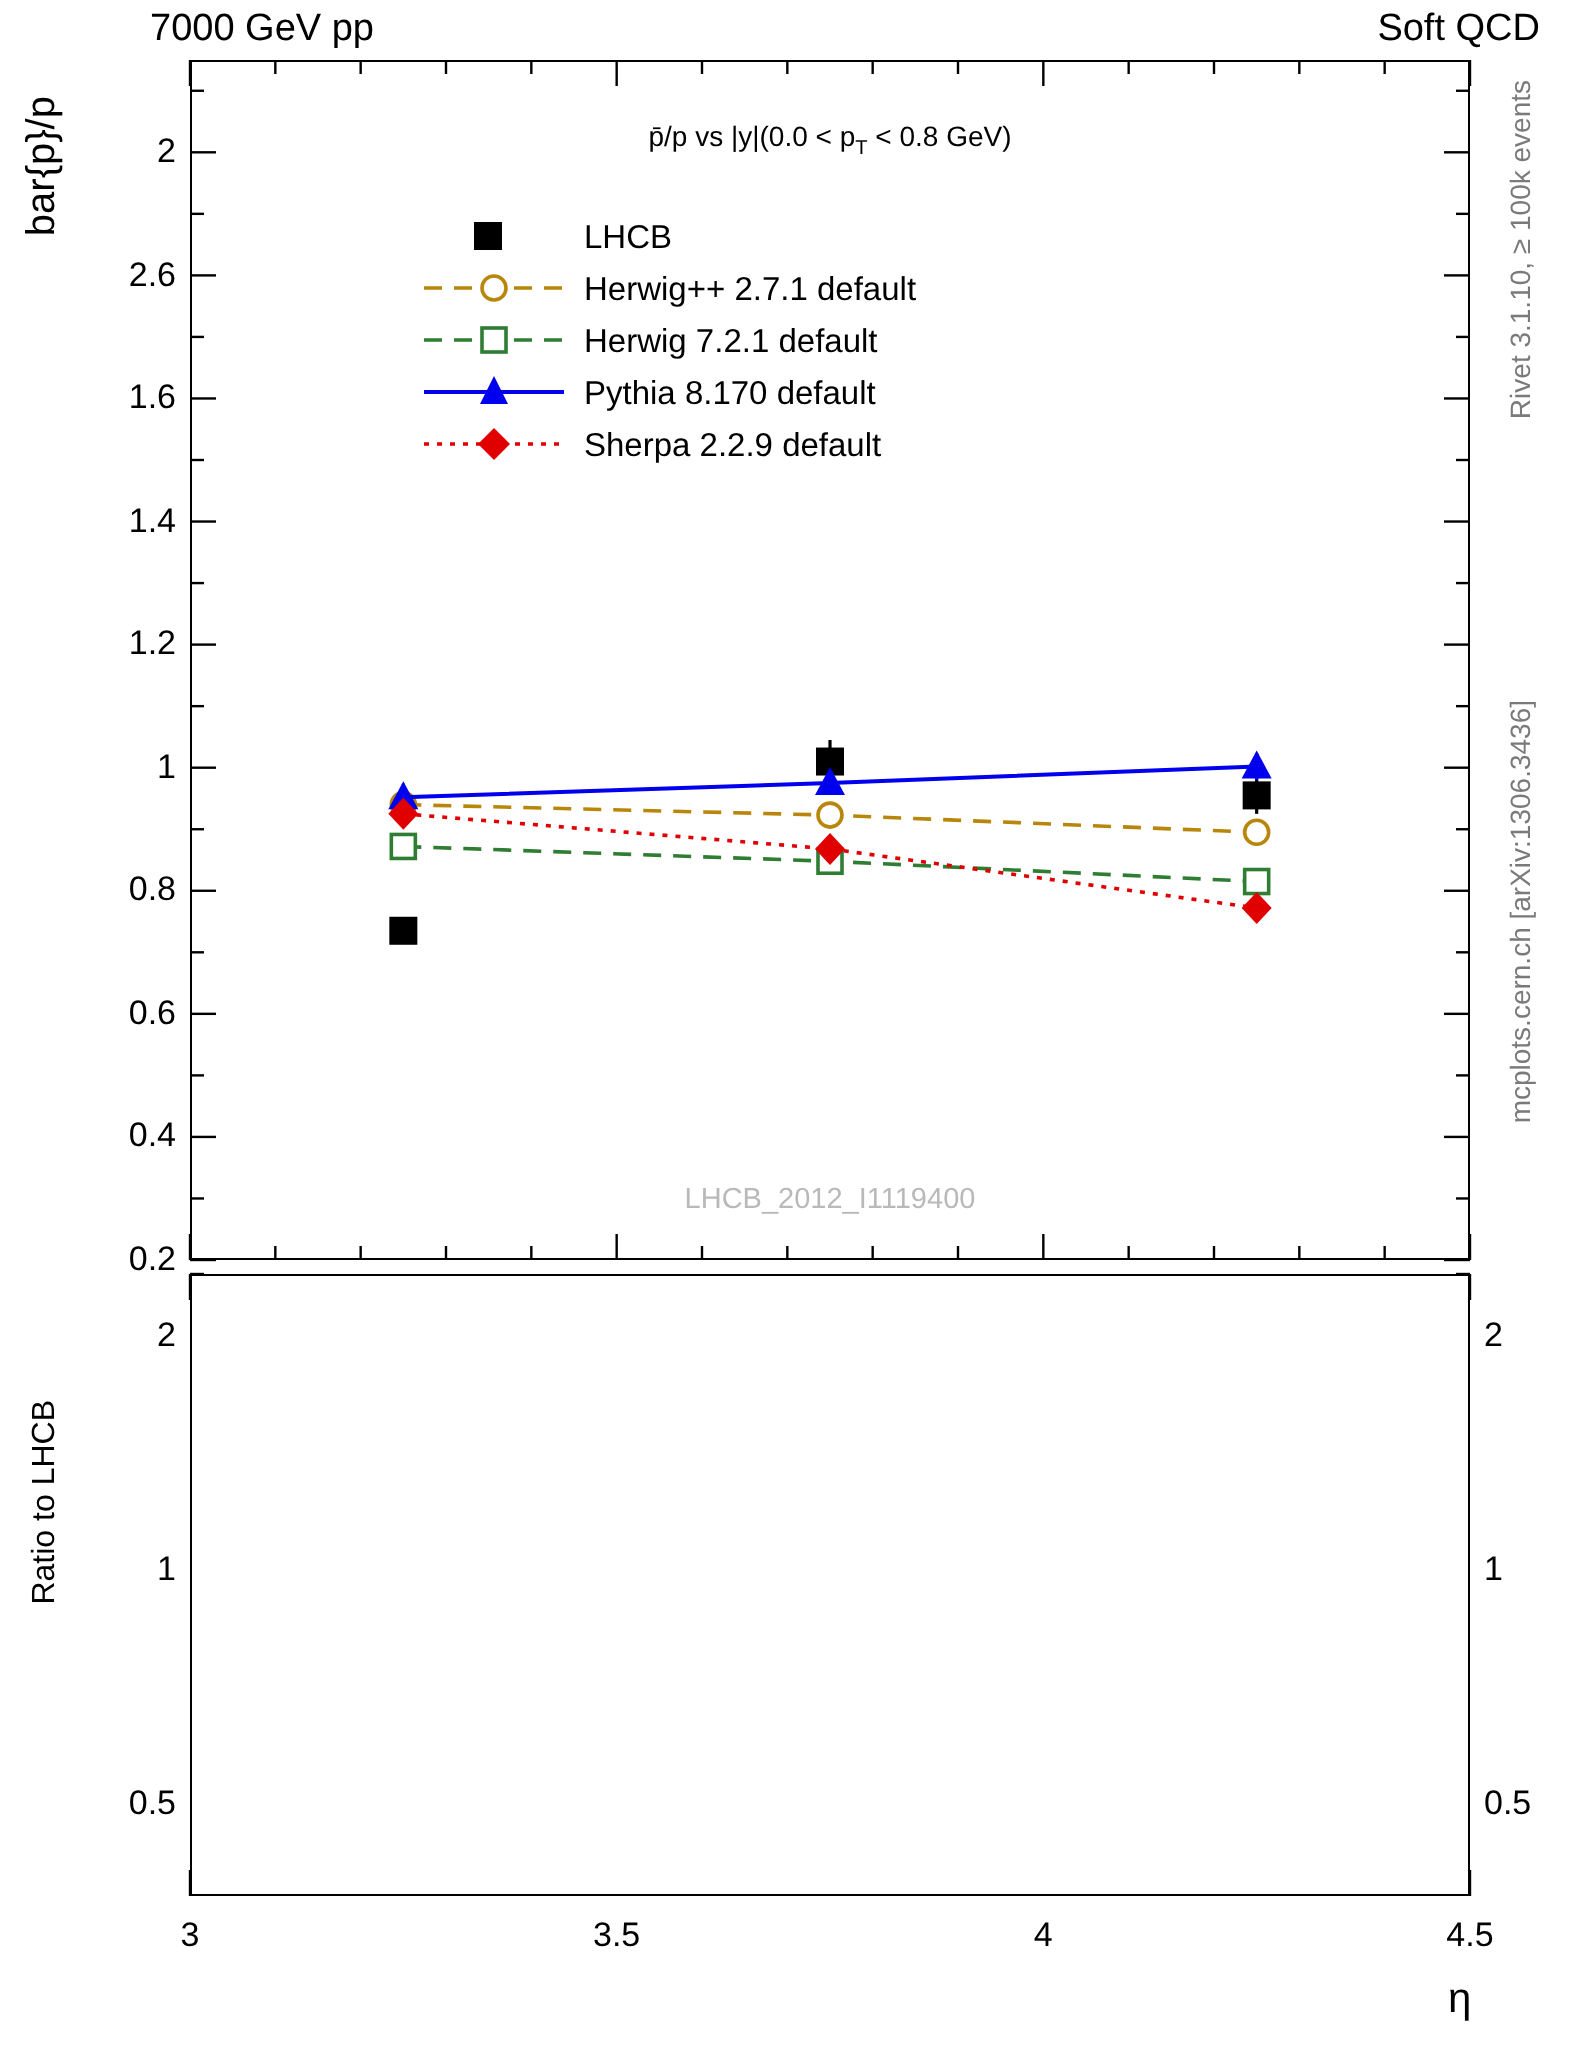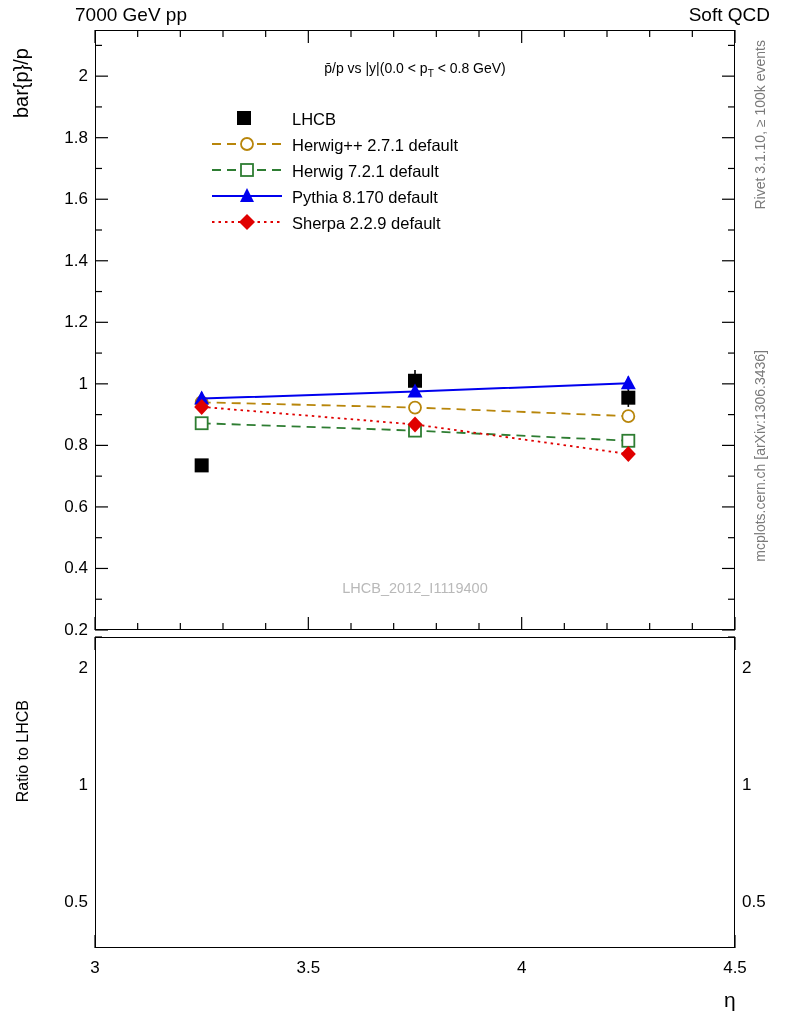--- a/index.html
+++ b/index.html
@@ -22,21 +22,21 @@
   
   .rightnote{position:absolute;font-size:14px;color:#7a7a7a;}
 
   
   #legend{position:absolute;left:210px;top:105px;font-size:16.5px;line-height:26px;}
   .legrow{position:relative;height:26px;}
   .legtext{position:absolute;left:82px;top:1px;white-space:nowrap;}
   .legmark{position:absolute;left:0;top:0;width:74px;height:26px;}
 
   #plottitle{position:absolute;left:415px;top:60px;transform:translateX(-50%);font-size:14px;white-space:nowrap;}
-  #watermark{position:absolute;left:415px;top:580px;transform:translateX(-50%);font-size:14.5px;color:#b9b9b9;white-space:nowrap;}
+  #watermark{position:absolute;left:415px;top:592px;transform:translateX(-50%);font-size:14.5px;color:#b9b9b9;white-space:nowrap;}
 
   svg{position:absolute;left:0;top:0;overflow:visible;}
   .nosel{user-select:none;}
   sub{font-size:72%;}
 </style>
 </head>
 <body>
 
 <div id="root">
 
@@ -298,21 +298,21 @@
 
   <div id="mainYLabels">
       <div class="ylabel-m" style="top: 630px;">0.2</div>
       <div class="ylabel-m" style="top: 568.462px;">0.4</div>
       <div class="ylabel-m" style="top: 506.923px;">0.6</div>
       <div class="ylabel-m" style="top: 445.385px;">0.8</div>
       <div class="ylabel-m" style="top: 383.846px;">1</div>
       <div class="ylabel-m" style="top: 322.308px;">1.2</div>
       <div class="ylabel-m" style="top: 260.769px; text-align: center;">1.4</div>
       <div class="ylabel-m" style="top: 199.231px;">1.6</div>
-      <div class="ylabel-m" style="top: 137.692px;">1.8</div>
+      <div class="ylabel-m" style="top: 137.692px;">2.6</div>
       <div class="ylabel-m" style="top: 76.1538px;">2</div>
     </div>
   <div id="ratioYLabelsL">
       <div class="ylabel-m" style="top: 901.691px;">0.5</div>
       <div class="ylabel-m" style="top: 784.728px;">1</div>
       <div class="ylabel-m" style="top: 667.765px;">2</div>
     </div>
   <div id="ratioYLabelsR">
       <div class="ylabel-r-right" style="top: 901.691px;">0.5</div>
       <div class="ylabel-r-right" style="top: 784.728px;">1</div>

